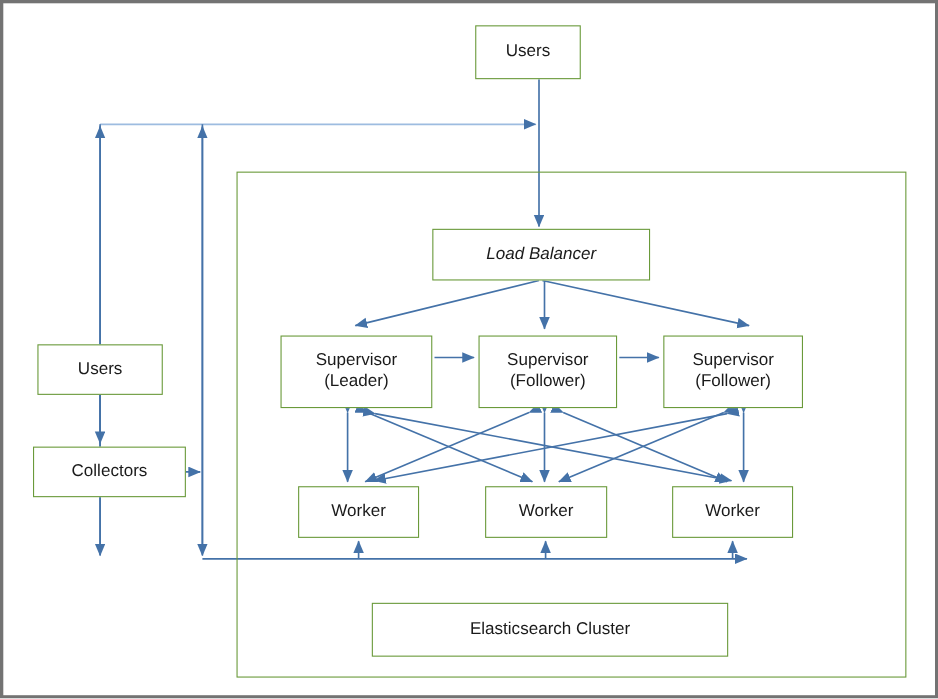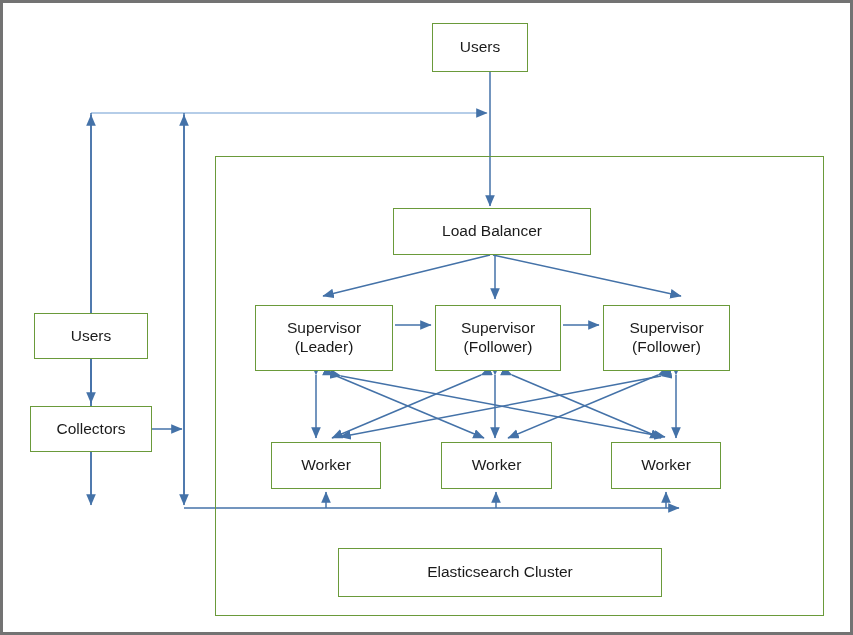--- a/index.html
+++ b/index.html
@@ -93,22 +93,22 @@
       <line x1="323" y1="505" x2="323" y2="489" marker-end="url(#ah)"></line>
       <line x1="493" y1="505" x2="493" y2="489" marker-end="url(#ah)"></line>
       <line x1="663" y1="505" x2="663" y2="489" marker-end="url(#ah)"></line>
     </g>
   </svg>
 
   <div class="container-box" style="left: 212px; top: 153px; width: 609px; height: 460px;"></div>
 
   <div class="node" style="left: 429px; top: 20px; width: 96px; height: 49px;">Users</div>
   <div class="node" style="left: 31px; top: 310px; width: 114px; height: 46px;">Users</div>
-  <div class="node" style="left: 27px; top: 403px; width: 122px; height: 46px;">Collectors</div>
-  <div class="node" style="left: 390px; top: 205px; width: 198px; height: 47px;">Load Balancer</div>
+  <div class="node" style="left: 27px; top: 403px; width: 139px; height: 46px;">Collectors</div>
+  <div class="node" style="left: 390px; top: 205px; width: 198px; height: 47px; font-style: italic;">Load Balancer</div>
   <div class="node" style="left: 252px; top: 302px; width: 138px; height: 66px;">Supervisor
 (Leader)</div>
   <div class="node" style="left: 432px; top: 302px; width: 126px; height: 66px;">Supervisor
 (Follower)</div>
   <div class="node" style="left: 600px; top: 302px; width: 127px; height: 66px;">Supervisor
 (Follower)</div>
   <div class="node" style="left: 268px; top: 439px; width: 110px; height: 47px;">Worker</div>
   <div class="node" style="left: 438px; top: 439px; width: 111px; height: 47px;">Worker</div>
   <div class="node" style="left: 608px; top: 439px; width: 110px; height: 47px;">Worker</div>
   <div class="node" style="left: 335px; top: 545px; width: 324px; height: 49px;">Elasticsearch Cluster</div>

